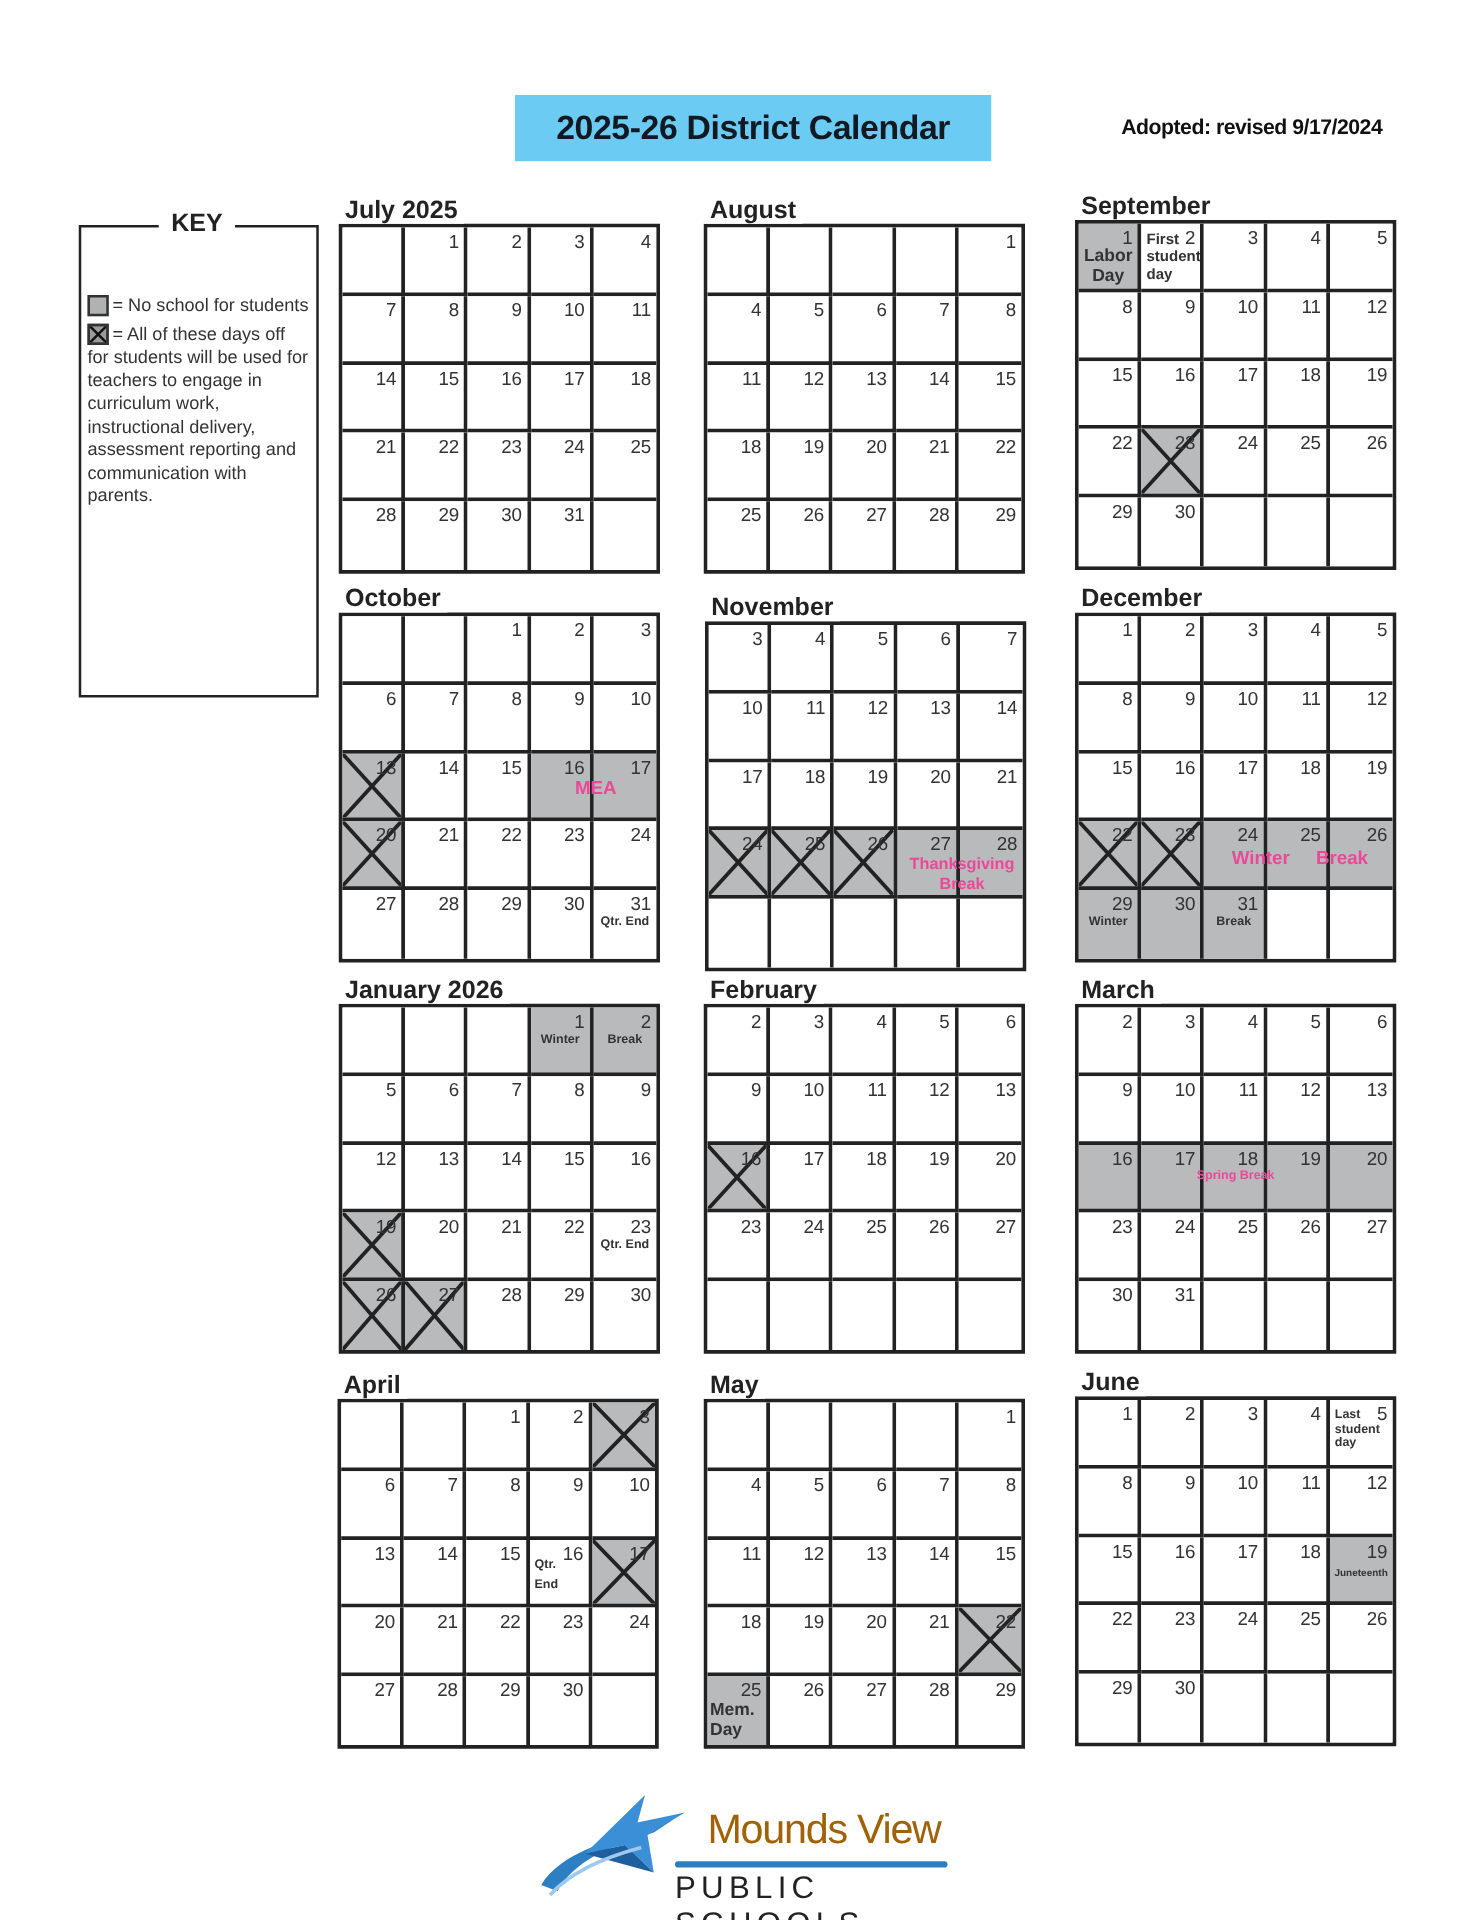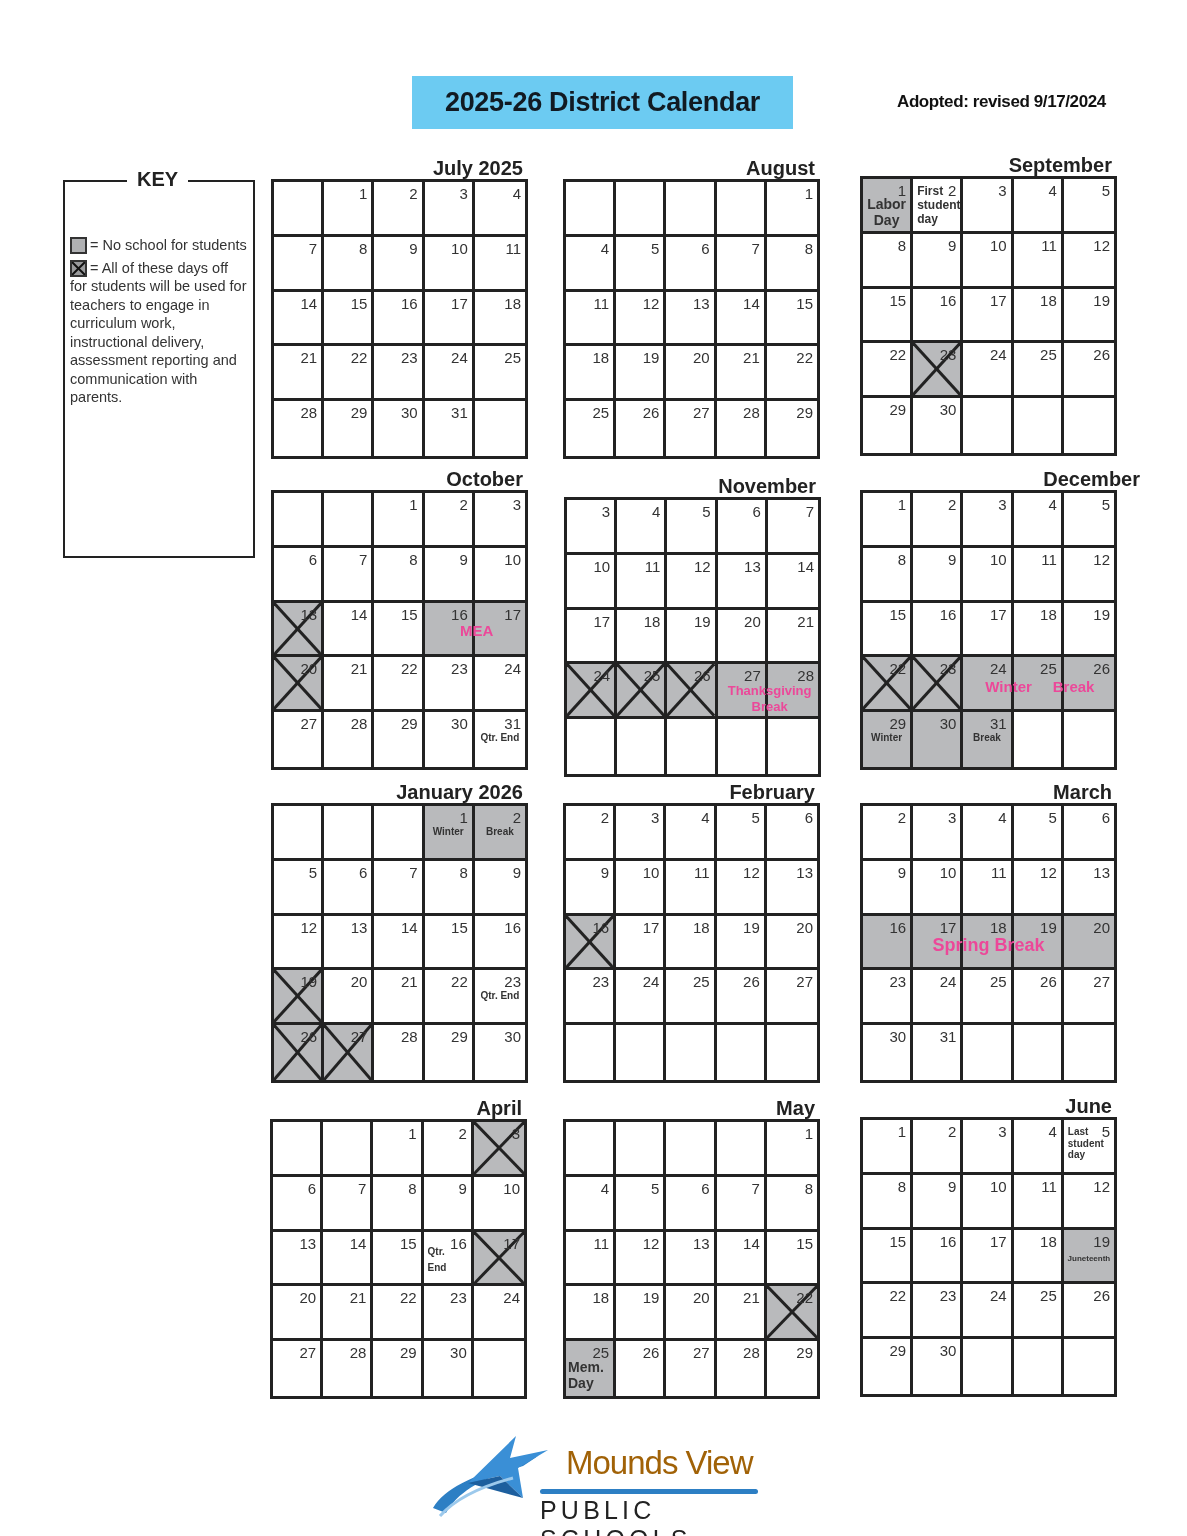--- a/index.html
+++ b/index.html
@@ -14,21 +14,21 @@
   .key-title { position:absolute; left:62px; top:-14px; background:#fff; padding:0 10px;
                font-size:20px; font-weight:bold; color:#222; }
   .key-body { position:absolute; left:5px; top:54px; right:6px; font-size:14.5px; line-height:18.5px; color:#333; }
   .swatch { display:inline-block; width:17px; height:17px; border:2px solid #333; background:#b0b1b3;
             vertical-align:-4px; margin-right:3px; box-sizing:border-box; position:relative; }
   .swatch.x { background:#444; }
   .swatch.x svg { position:absolute; left:0; top:0; }
   .key-item { margin-bottom:4px; }
 
   .month { position:absolute; width:257px; height:280px; }
-  .month-name { position:absolute; left:0; right:0; top:-22px; text-align:right;
+  .month-name { position:absolute; left:0; right:0; top:-22px; text-align:left;
                 font-size:20px; font-weight:bold; color:#222; z-index:3; pointer-events:none; }
   .month-name span { background:#fff; padding:0 5px; }
   .grid { position:absolute; left:0; top:0; width:257px; height:280px;
           display:grid; grid-template-columns:repeat(5,1fr); grid-template-rows:repeat(5,1fr);
           border:3px solid #222; box-sizing:border-box; }
   .cell { position:relative; border-right:3px solid #222; border-bottom:3px solid #222; box-sizing:border-box;
           background:#fff; overflow:hidden; }
   .cell:nth-child(5n) { border-right:none; }
   .cell:nth-child(n+21) { border-bottom:none; }
   .cell.gray { background:#b9babc; }
@@ -783,21 +783,21 @@
         <div class="cell">
           <span class="num">30</span>
         </div>
         <div class="cell">
           <span class="num">31</span>
         </div>
         <div class="cell"></div>
         <div class="cell"></div>
         <div class="cell"></div>
       </div>
-      <div class="span-label" style="left: 51.4px; width: 154.2px; top: 132px; font-size: 18px; white-space: pre-wrap;">Spring Break</div>
+      <div class="span-label" style="left: 51.4px; width: 154.2px; top: 132px; font-size: 10px; white-space: pre-wrap;">Spring Break</div>
     </div>
     <div class="month" style="left: 270px; top: 1119px;">
       <div class="month-name"><span>April</span></div>
       <div class="grid">
         <div class="cell"></div>
         <div class="cell"></div>
         <div class="cell">
           <span class="num">1</span>
         </div>
         <div class="cell">

